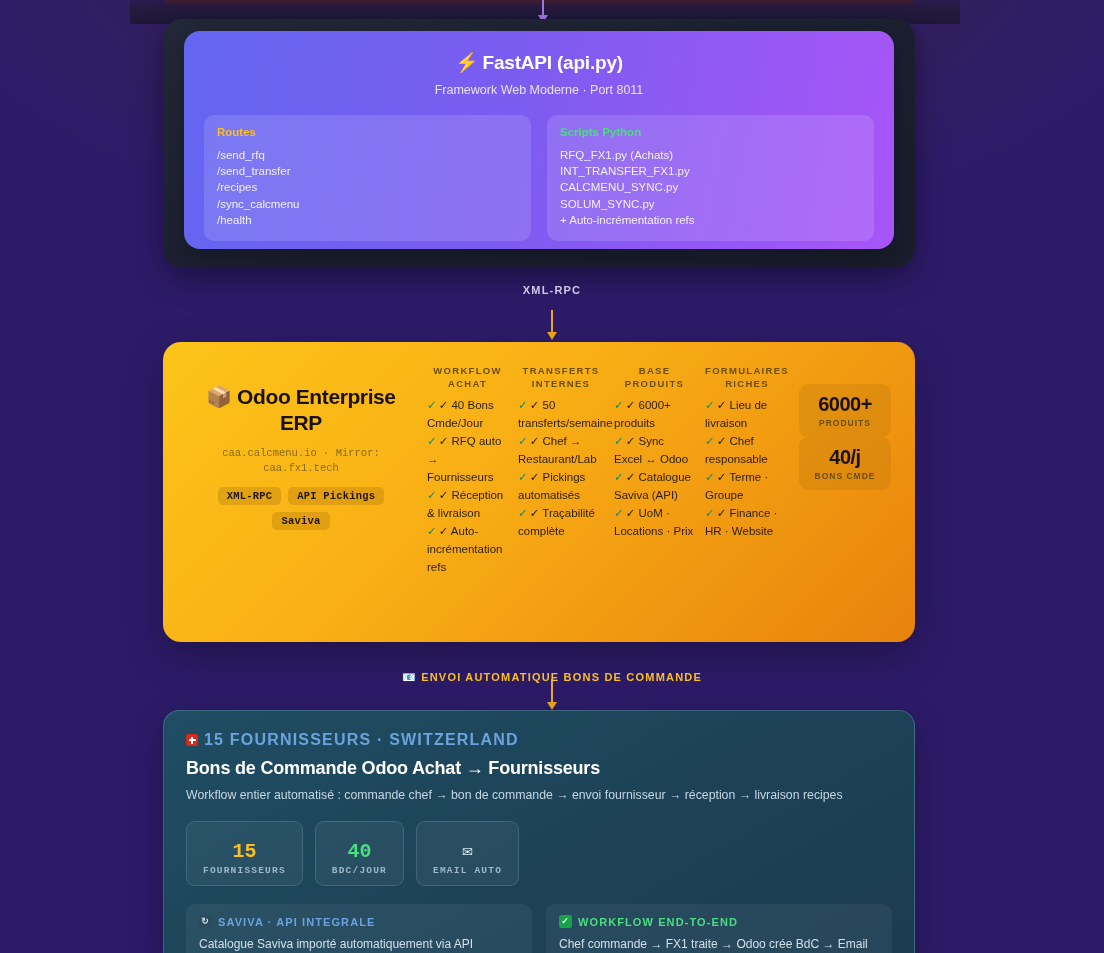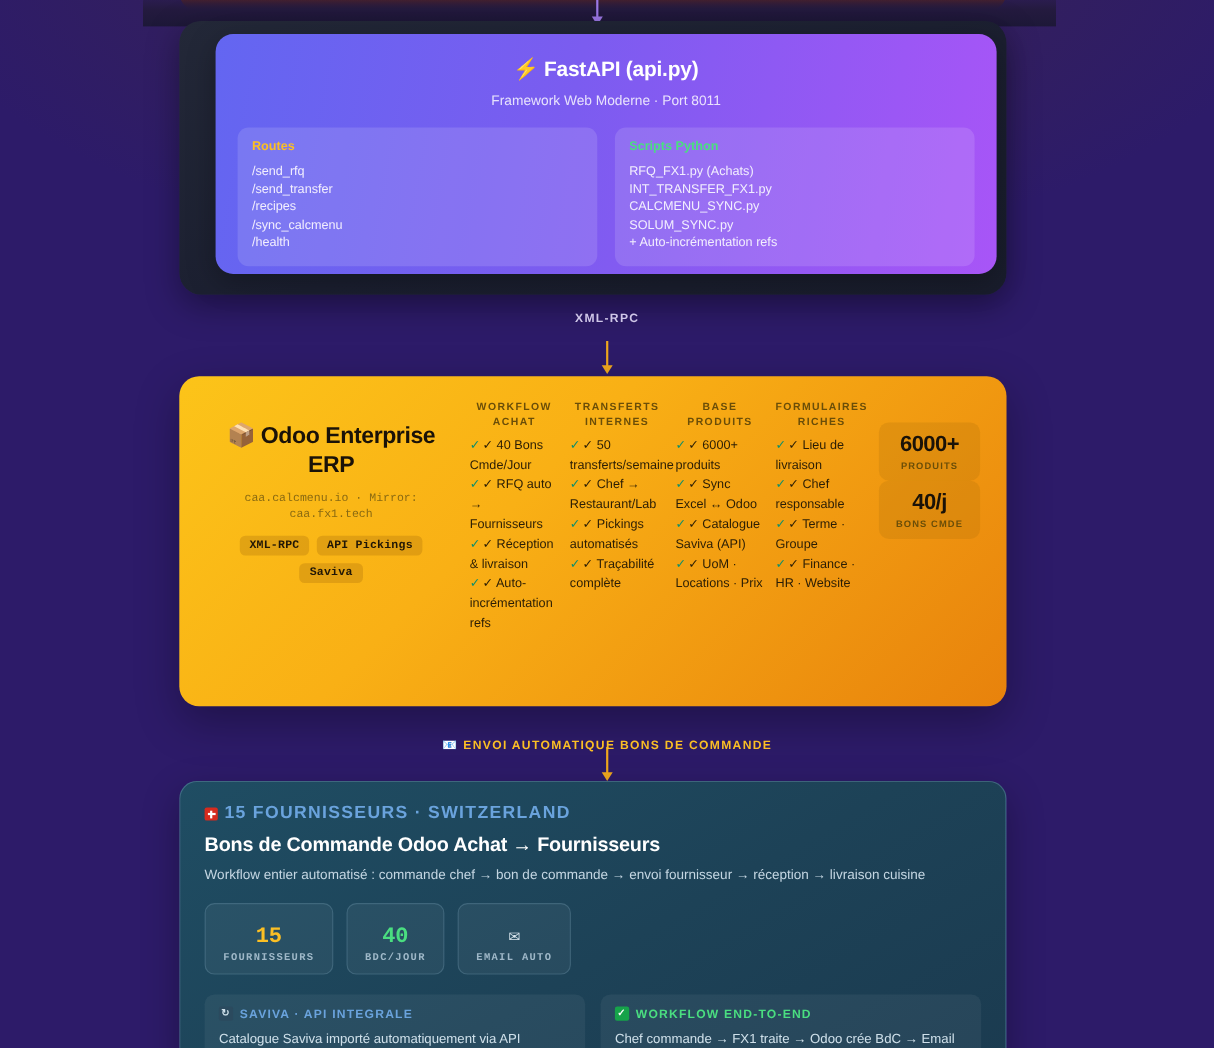--- a/index.html
+++ b/index.html
@@ -44,21 +44,21 @@
   }
 
   
   .fastapi-shell {
     position: absolute; left: 163px; top: 19px; width: 752px; height: 249px;
     background: linear-gradient(160deg, #232838 0%, #1b1f30 55%, #191d2c 100%);
     border-radius: 20px;
     box-shadow: 0 10px 30px rgba(0,0,0,.35);
   }
   .fastapi-card {
-    position: absolute; left: 196px; top: 31px; width: 710px; height: 218px;
+    position: absolute; left: 184px; top: 31px; width: 710px; height: 218px;
     border-radius: 16px;
     background: linear-gradient(100deg, #6366f1 0%, #7b5cf0 45%, #a855f7 100%);
     box-shadow: 0 8px 26px rgba(0,0,0,.28);
     padding: 20px 20px 16px 20px;
   }
   .fa-title {
     text-align: center; color: #fff; font-size: 19px; font-weight: 700;
     letter-spacing: -0.2px;
   }
   .fa-title .bolt { color: #fbbf24; margin-right: 4px; }
@@ -319,21 +319,21 @@
     <div class="shaft"></div>
     <div class="head"></div>
   </div>
 
   <div class="supp">
     <div class="supp-eyebrow">
       <span class="flag-ch"></span>
       <span>15 FOURNISSEURS · SWITZERLAND</span>
     </div>
     <div class="supp-title">Bons de Commande Odoo Achat → Fournisseurs</div>
-    <div class="supp-desc">Workflow entier automatisé : commande chef → bon de commande → envoi fournisseur → réception → livraison cuisine</div>
+    <div class="supp-desc">Workflow entier automatisé : commande chef → bon de commande → envoi fournisseur → réception → livraison recipes</div>
 
     <div class="supp-stats">
       <div class="supp-stat">
         <div class="supp-stat-v" style="color:#fbbf24">15</div>
         <div class="supp-stat-l">FOURNISSEURS</div>
       </div>
       <div class="supp-stat">
         <div class="supp-stat-v" style="color:#4ade80">40</div>
         <div class="supp-stat-l">BDC/JOUR</div>
       </div>

